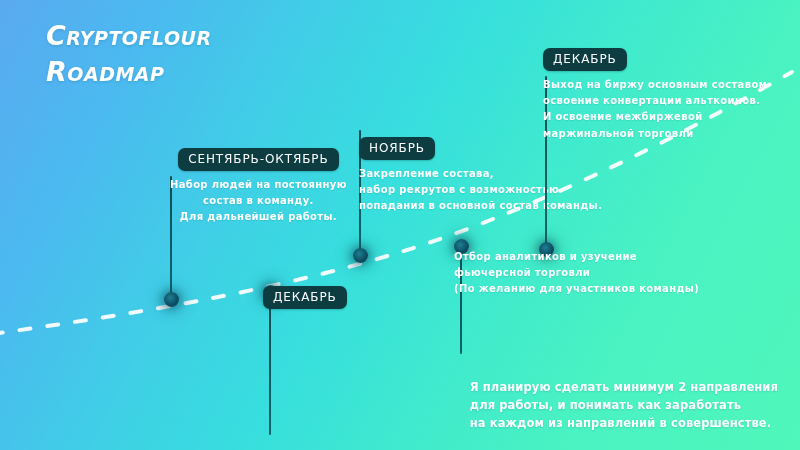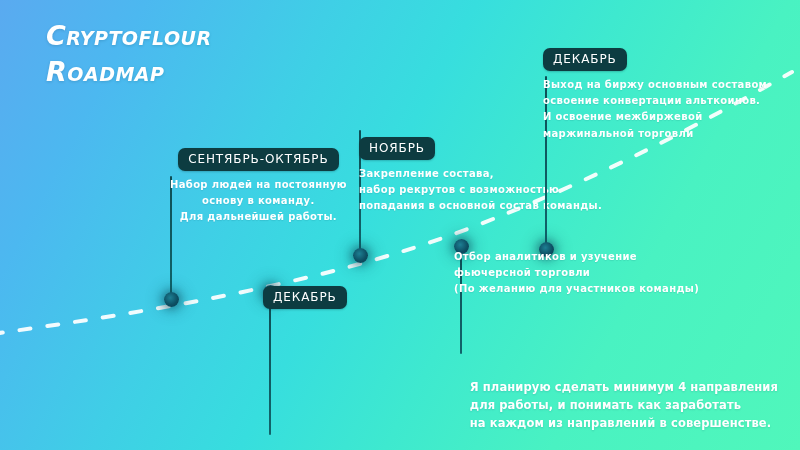--- a/index.html
+++ b/index.html
@@ -130,21 +130,21 @@
   </svg>
 
   <div id="title">Cryptoflour
 Roadmap</div>
 
   <div class="stem" style="left:170px; top:176px; height:122px;"></div>
   <div class="node" style="left:171px; top:299px;"></div>
   <div class="milestone" style="left:170px; top:148px;text-align:center;">
     <div class="badge">СЕНТЯБРЬ-ОКТЯБРЬ</div>
     <div class="body-text">Набор людей на постоянную
-основу в команду.
+состав в команду.
 Для дальнейшей работы.</div>
   </div>
 
   <div class="stem" style="left:359px; top:130px; height:124px;"></div>
   <div class="node" style="left:360px; top:255px;"></div>
   <div class="milestone" style="left:359px; top:103px;margin-top:34px;">
     <div class="badge">НОЯБРЬ</div>
     <div class="body-text">Закрепление состава,
 набор рекрутов с возможностью
 попадания в основной состав команды.</div>
@@ -167,17 +167,17 @@
   </div>
 
   <div class="stem" style="left:460px; top:246px; height:108px;"></div>
   <div class="node" style="left:461px; top:246px;"></div>
   <div class="milestone" style="left:454px; top:243px;">
     <div class="body-text">Отбор аналитиков и узучение
 фьючерсной торговли
 (По желанию для участников команды)</div>
   </div>
 
-  <div id="footer">Я планирую сделать минимум 4 направления
+  <div id="footer">Я планирую сделать минимум 2 направления
  для работы, и понимать как заработать
 на каждом из направлений в совершенстве.</div>
 
 </div>
 
 </body></html>

